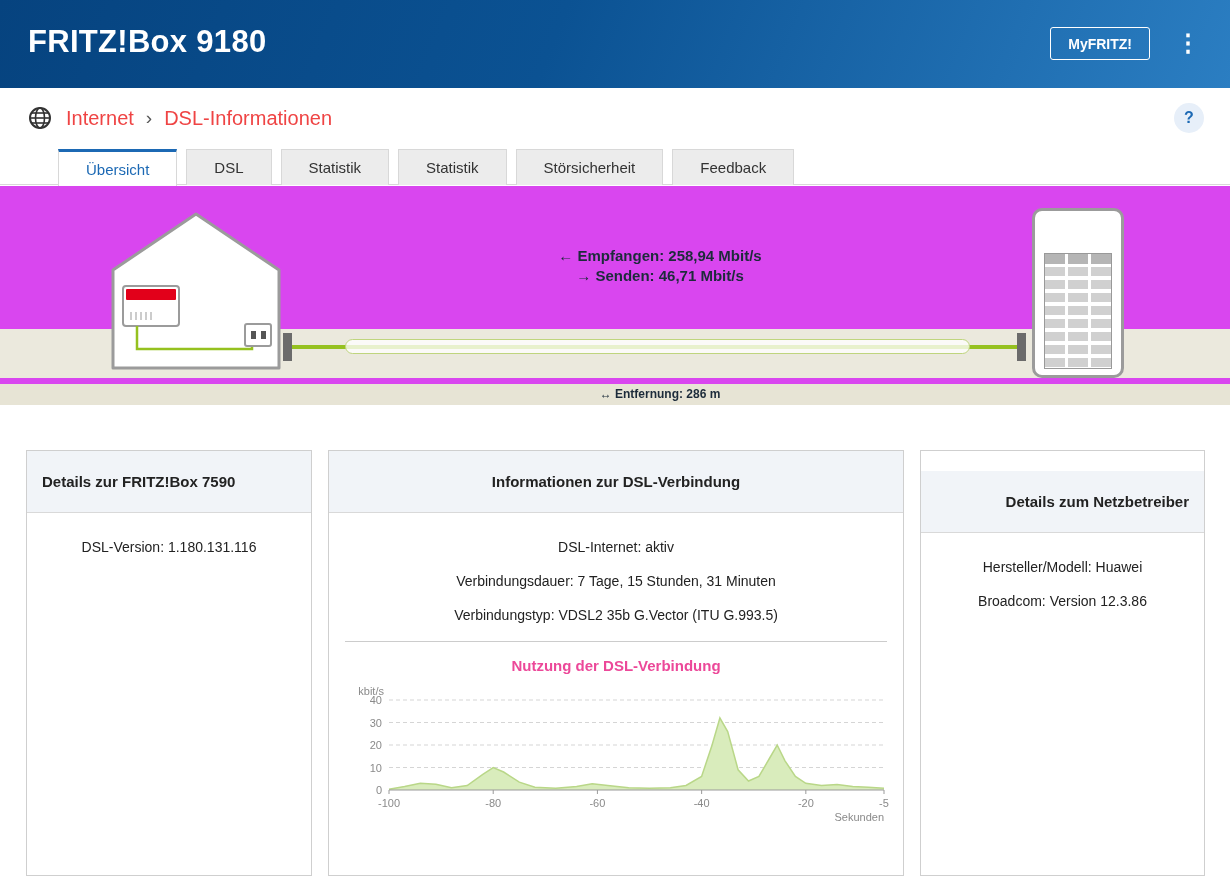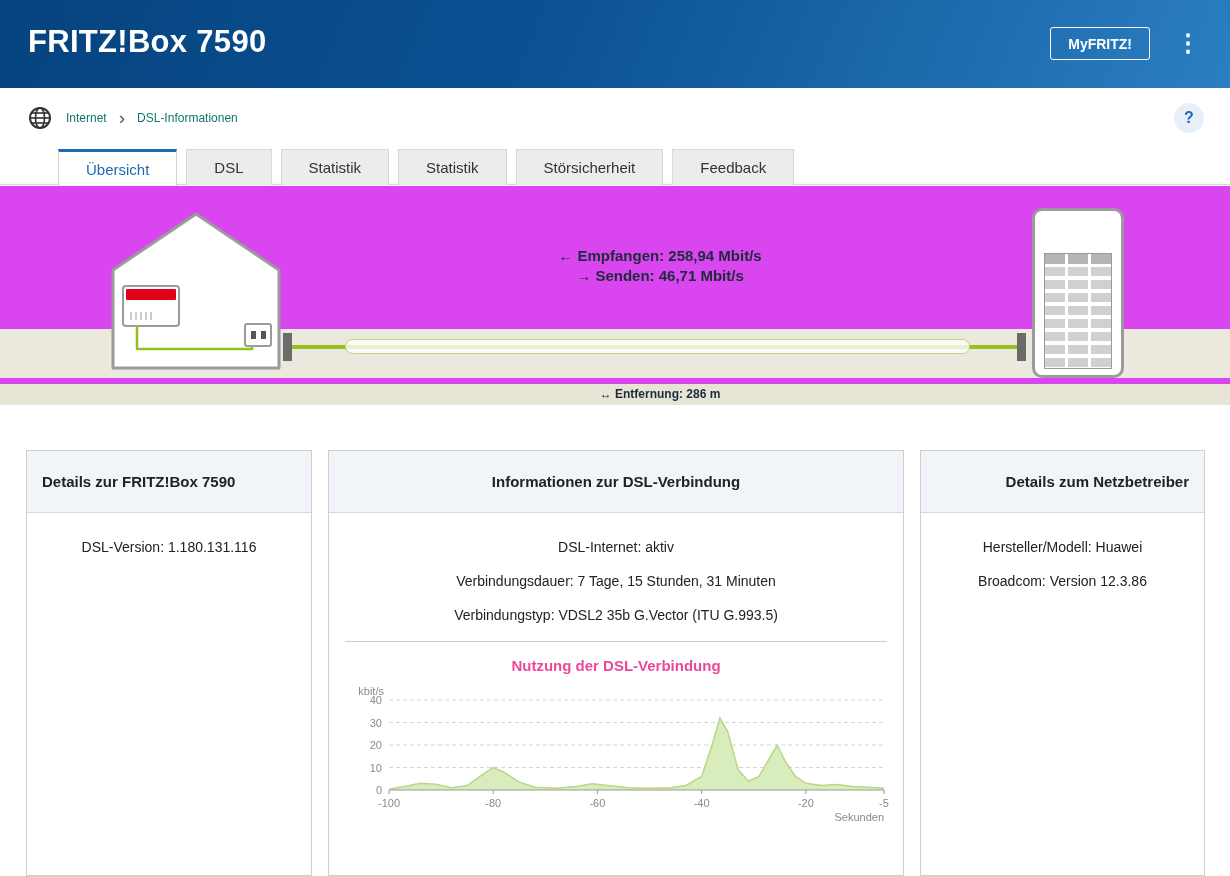--- a/index.html
+++ b/index.html
@@ -14,21 +14,21 @@
   .myfritz-btn { position:absolute; right:80px; top:27px; height:33px; padding:0 17px;
     background:transparent; border:1px solid #fff; border-radius:3px; color:#fff;
     font-weight:bold; font-size:14px; font-family:inherit; cursor:pointer; }
   .kebab { position:absolute; right:30px; top:28px; color:#fff; font-size:24px;
     line-height:30px; cursor:pointer; font-weight:bold; }
 
   
   .crumb-bar { position:absolute; top:88px; left:0; width:1230px; height:60px;
     background:#fff; display:flex; align-items:center; padding-left:28px; }
   .crumb-bar .globe { width:24px; height:24px; margin-right:14px; }
-  .crumb-text { font-size:12px; color:#0f766e; }
+  .crumb-text { font-size:20px; color:#ef4444; }
   .crumb-sep { margin:0 12px; color:#555; font-size:19px; }
   .help-btn { position:absolute; right:26px; top:103px; width:30px; height:30px;
     border-radius:50%; background:#e7eff9; color:#1c69b4; border:none; font-weight:bold;
     font-size:16px; display:flex; align-items:center; justify-content:center; cursor:pointer; }
 
   
   .tabs-line { position:absolute; top:184px; left:0; width:1230px; height:1px; background:#d8d8d8; z-index:1; }
   .tabs-bar { position:absolute; top:149px; left:26px; display:flex; gap:9px; z-index:2; align-items:flex-start;margin-left:32px; }
   .tab { height:36px; display:flex; align-items:center; padding:0 27px; background:#ececec;
     border:1px solid #d8d8d8; border-bottom:none; font-size:15px; color:#333; cursor:pointer; }
@@ -59,36 +59,36 @@
 
   
   .card { position:absolute; top:450px; background:#fff; border:1px solid #cfcfcf; }
   .card-header { height:62px; background:#f1f4f8; border-bottom:1px solid #d9d9d9;
     display:flex; align-items:center; font-weight:bold; font-size:15px; color:#222; padding:0 15px; }
   .card1 { left:26px; width:286px; height:426px; }
   .card2 { left:328px; width:576px; height:426px; }
   .card3 { left:920px; width:285px; height:426px; }
   .card1 .card-header { justify-content:flex-start; }
   .card2 .card-header { justify-content:center; }
-  .card3 .card-header { justify-content:flex-end; }
+  .card3 .card-header { justify-content:flex-end;margin-top:20px; }
   .card-body { padding:26px 14px 0; font-size:14px; color:#222; }
   .card1 .card-body { text-align:center; }
   .card2 .card-body { text-align:center; padding-left:0; padding-right:0; }
   .card3 .card-body { text-align:center; }
   .body-line { margin-bottom:18px; line-height:16px; }
   .divider { border:none; border-top:1px solid #ccc; margin:15px 16px 0; }
   .usage-title { margin-top:15px; font-size:15px; font-weight:bold; text-align:center; color:#ec4899; }
   .usage-sub { margin-top:22px; font-size:11px; font-weight:bold; text-align:center; color:#333; }
   .chart-wrap { margin:12px 0 0 6px; }
 </style>
 </head>
 <body>
 
 <div class="app-header">
-  <div class="app-title">FRITZ!Box 7590</div>
+  <div class="app-title">FRITZ!Box 9180</div>
   <button class="myfritz-btn">MyFRITZ!</button>
   <div class="kebab">⋮</div>
 </div>
 
 <div class="crumb-bar">
   <svg class="globe" viewBox="0 0 24 24">
     <circle cx="12" cy="12" r="10" fill="none" stroke="#333" stroke-width="2"></circle>
     <ellipse cx="12" cy="12" rx="4.5" ry="10" fill="none" stroke="#333" stroke-width="1.6"></ellipse>
     <line x1="2" y1="12" x2="22" y2="12" stroke="#333" stroke-width="1.6"></line>
     <line x1="3.2" y1="7" x2="20.8" y2="7" stroke="#333" stroke-width="1.6"></line>

